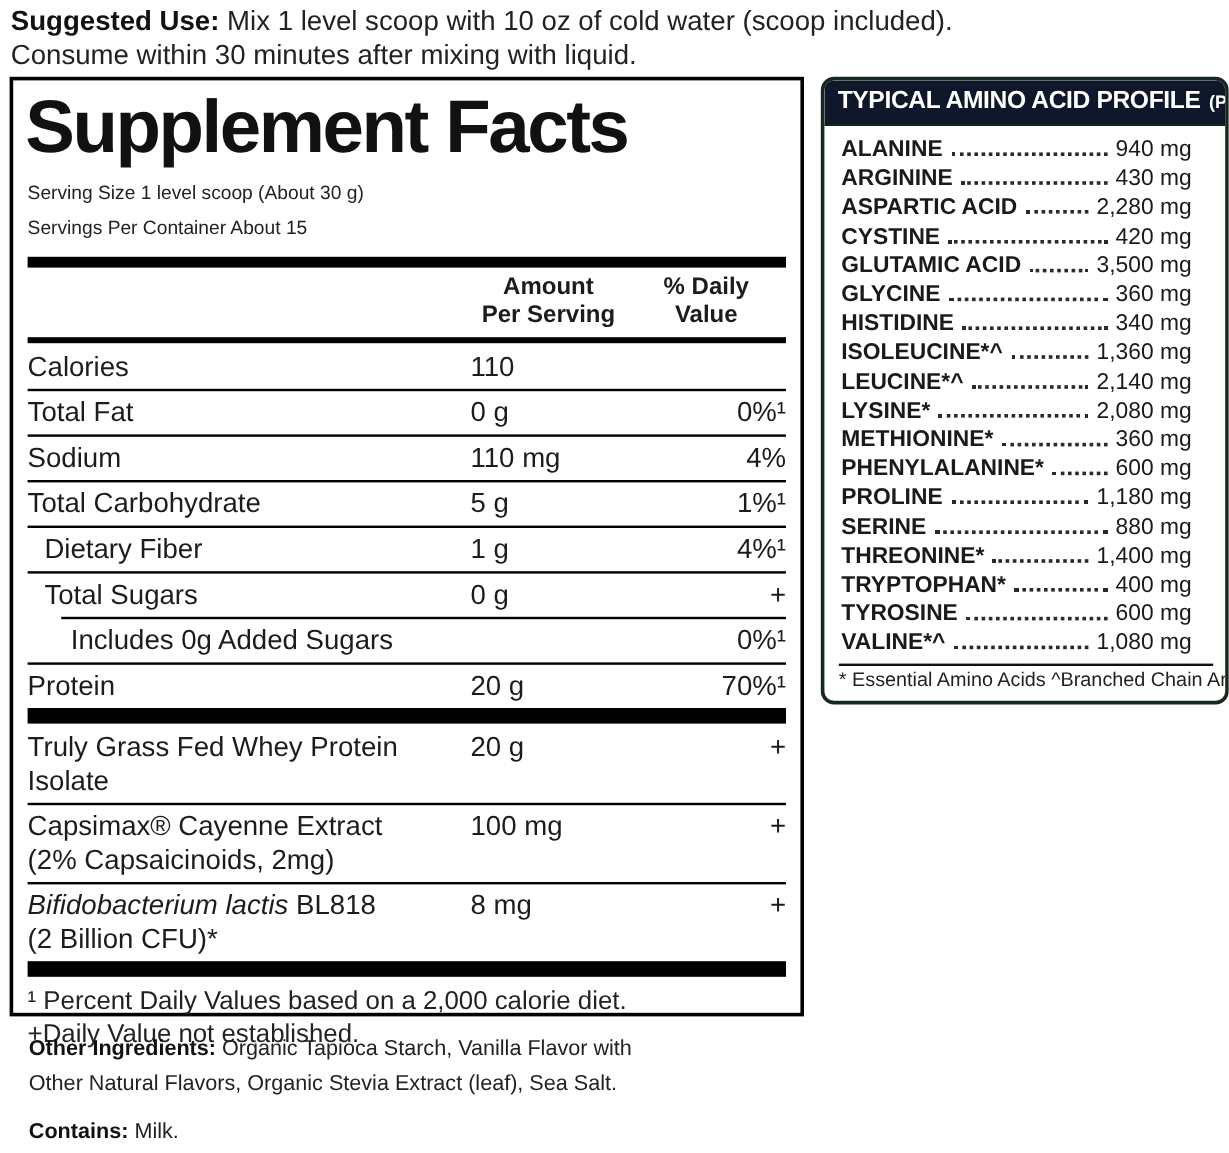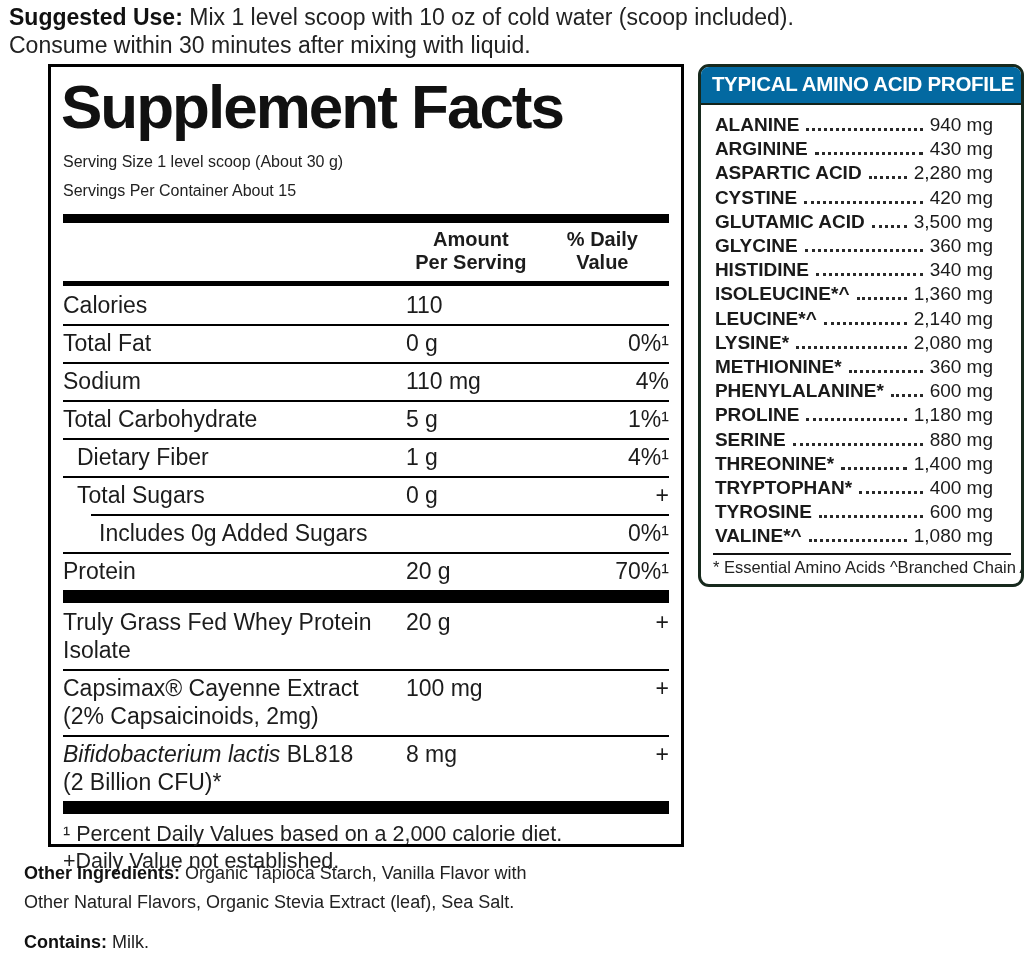--- a/index.html
+++ b/index.html
@@ -7,21 +7,21 @@
     width:1024px; height:961px; background:#ffffff;
     font-family:"Liberation Sans", sans-serif; color:#1c1c1c;
     -webkit-font-smoothing:antialiased; overflow:hidden;
   }
   
   .suggested { padding:3px 0 0 9px; font-size:23px; line-height:28px; color:#222; }
   .suggested b { color:#111; }
   
   .layout { display:flex; align-items:flex-start; gap:14px; padding-left:8px; margin-top:5px; }
   
-  .sf-panel { width:700px; height:783px; box-sizing:border-box; border:3px solid #000; padding:4px 12px 12px 12px; background:#fff;margin-left:40px; }
+  .sf-panel { width:700px; height:783px; box-sizing:border-box; border:3px solid #000; padding:4px 12px 12px 12px; background:#fff; }
   .sf-title { font-size:62px; font-weight:bold; letter-spacing:-2px; line-height:68px; margin:2px 0 6px -2px; color:#111; white-space:nowrap; }
   .serving { font-size:16px; line-height:29px; color:#222; }
   .bar { background:#000; }
   .bar.b9  { height:9px;  margin-top:9px; }
   .bar.b5  { height:5px; }
   .bar.b13 { height:13px; }
   .cols { display:flex; align-items:flex-start; }
   .cols .nm  { flex:1; min-width:0; }
   .cols .amt { width:130px; text-align:left; white-space:nowrap; }
   .cols .dv  { width:133px; text-align:right; white-space:nowrap; }
@@ -158,21 +158,21 @@
 
     <div class="bar b13"></div>
 
     <div class="sf-notes">
       <div>¹ Percent Daily Values based on a 2,000 calorie diet.</div>
       <div>+Daily Value not established.</div>
     </div>
   </div>
 
   <div class="aa-panel">
-    <div class="aa-header" style="background: #0369a1;">
+    <div class="aa-header" style="background: #0f172a;">
       <span class="aa-title">TYPICAL AMINO ACID PROFILE</span>
       <span class="aa-sub">(Per Serving)</span>
     </div>
     <div class="aa-body" id="aa-rows">
   <div class="aa-row">
     <span class="aa-name">ALANINE</span>
     <span class="aa-leader"></span>
     <span class="aa-val">940 mg</span>
   </div>
 

